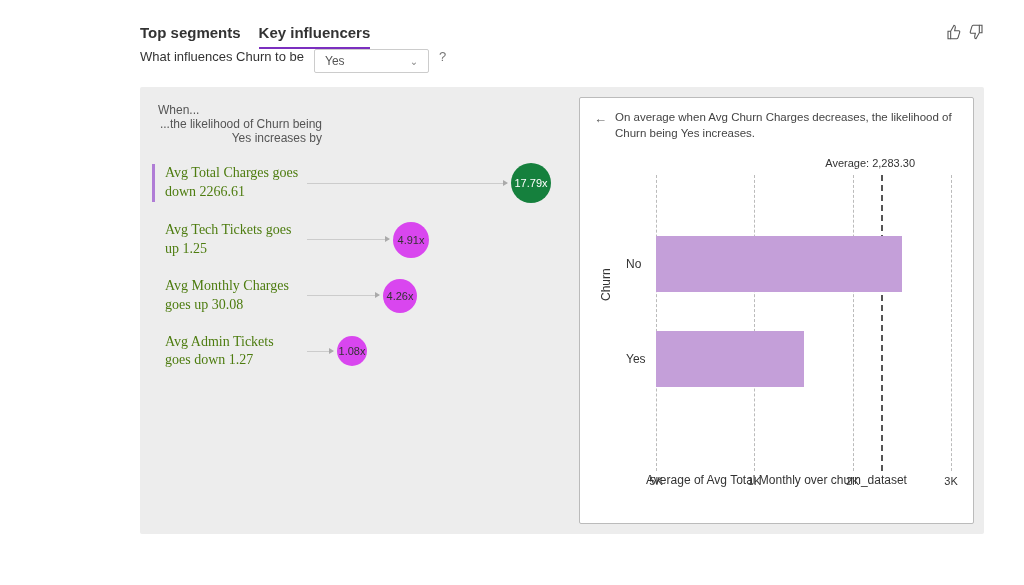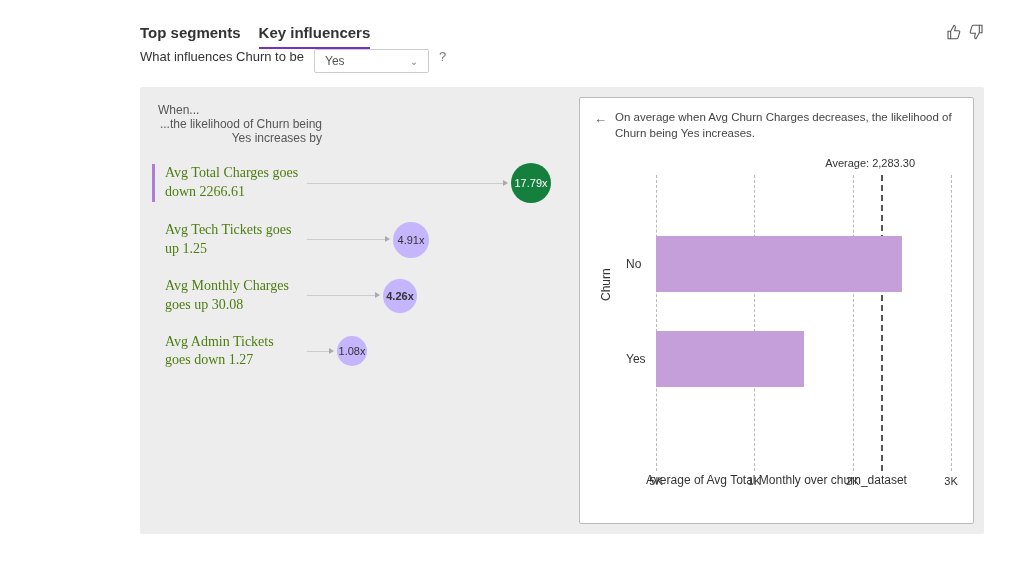--- a/index.html
+++ b/index.html
@@ -17,21 +17,21 @@
   .main-panel { display: flex; background: #ededed; margin-top: 14px; height: 447px; border-radius: 2px; }
   .left-panel { flex: 1; padding: 16px 24px 16px 12px; position: relative; }
   .col-headers { display: flex; justify-content: space-between; font-size: 12px; color: #555; margin-bottom: 18px; flex-direction: column; }
   .col-when { padding-left: 6px; }
   .col-inc { text-align: right; max-width: 170px; }
   .influencer-row { display: flex; align-items: center; margin-bottom: 18px; cursor: pointer; }
   .inf-label-wrap { width: 155px; padding: 0 6px 0 10px; font-size: 14px; color: #4d7c0f; line-height: 1.35; border-left: 3px solid transparent; font-family: Liberation Serif, serif; }
   .influencer-row.selected .inf-label-wrap { border-left-color: #b07dd6; }
   .inf-line { flex: 1; height: 1px; background: #ccc; position: relative; }
   .inf-line::after { content: ""; position: absolute; right: -1px; top: -3px; border-left: 5px solid #aaa; border-top: 3.5px solid transparent; border-bottom: 3.5px solid transparent; }
-  .bubble { margin-left: 4px; border-radius: 50%; display: flex; align-items: center; justify-content: center; font-size: 11px; color: #333; background: #c4b5fd; }
+  .bubble { margin-left: 4px; border-radius: 50%; display: flex; align-items: center; justify-content: center; font-size: 11px; color: #333; background: #d946ef; }
   .bubble.sel { background: #15803d; color: #fff; }
   .right-panel { width: 395px; background: #fff; margin: 10px 10px 10px 4px; border: 1px solid #bbb; border-radius: 2px; padding: 12px 14px 10px 14px; position: relative; }
   .insight-row { display: flex; gap: 8px; align-items: flex-start; }
   .back-arrow { font-size: 13px; color: #555; cursor: pointer; margin-top: 1px; }
   .insight-text { font-size: 11.5px; color: #444; line-height: 1.35; }
   .chart-zone { position: relative; margin-top: 20px; height: 310px; margin-left: 28px; }
   .avg-label { position: absolute; top: -4px; right: 44px; font-size: 11px; color: #333; }
   .y-axis-title { position: absolute; left: -23px; top: 140px; transform: rotate(-90deg); transform-origin: left top; font-size: 12px; color: #333; }
   .plot { position: absolute; left: 34px; right: 8px; top: 14px; bottom: 0; }
   .grid-line { position: absolute; top: 0; bottom: 0; width: 0; border-left: 1px dashed #bbb; }
@@ -85,21 +85,21 @@
             <div class="bubble sel" style="width: 40px; height: 40px;">17.79x</div>
           </div>
           <div class="influencer-row">
             <div class="inf-label-wrap">Avg Tech Tickets goes up 1.25</div>
             <div class="inf-line" style="max-width: 82px;"></div>
             <div class="bubble" style="width: 36px; height: 36px;">4.91x</div>
           </div>
           <div class="influencer-row">
             <div class="inf-label-wrap">Avg Monthly Charges goes up 30.08</div>
             <div class="inf-line" style="max-width: 72px;"></div>
-            <div class="bubble" style="width: 34px; height: 34px; font-weight: bold;">4.26x</div>
+            <div class="bubble" style="width: 34px; height: 34px;">4.26x</div>
           </div>
           <div class="influencer-row">
             <div class="inf-label-wrap">Avg Admin Tickets goes down 1.27</div>
             <div class="inf-line" style="max-width: 26px;"></div>
             <div class="bubble" style="width: 30px; height: 30px;">1.08x</div>
           </div>
         </div>
     </div>
 
     <div class="right-panel">

